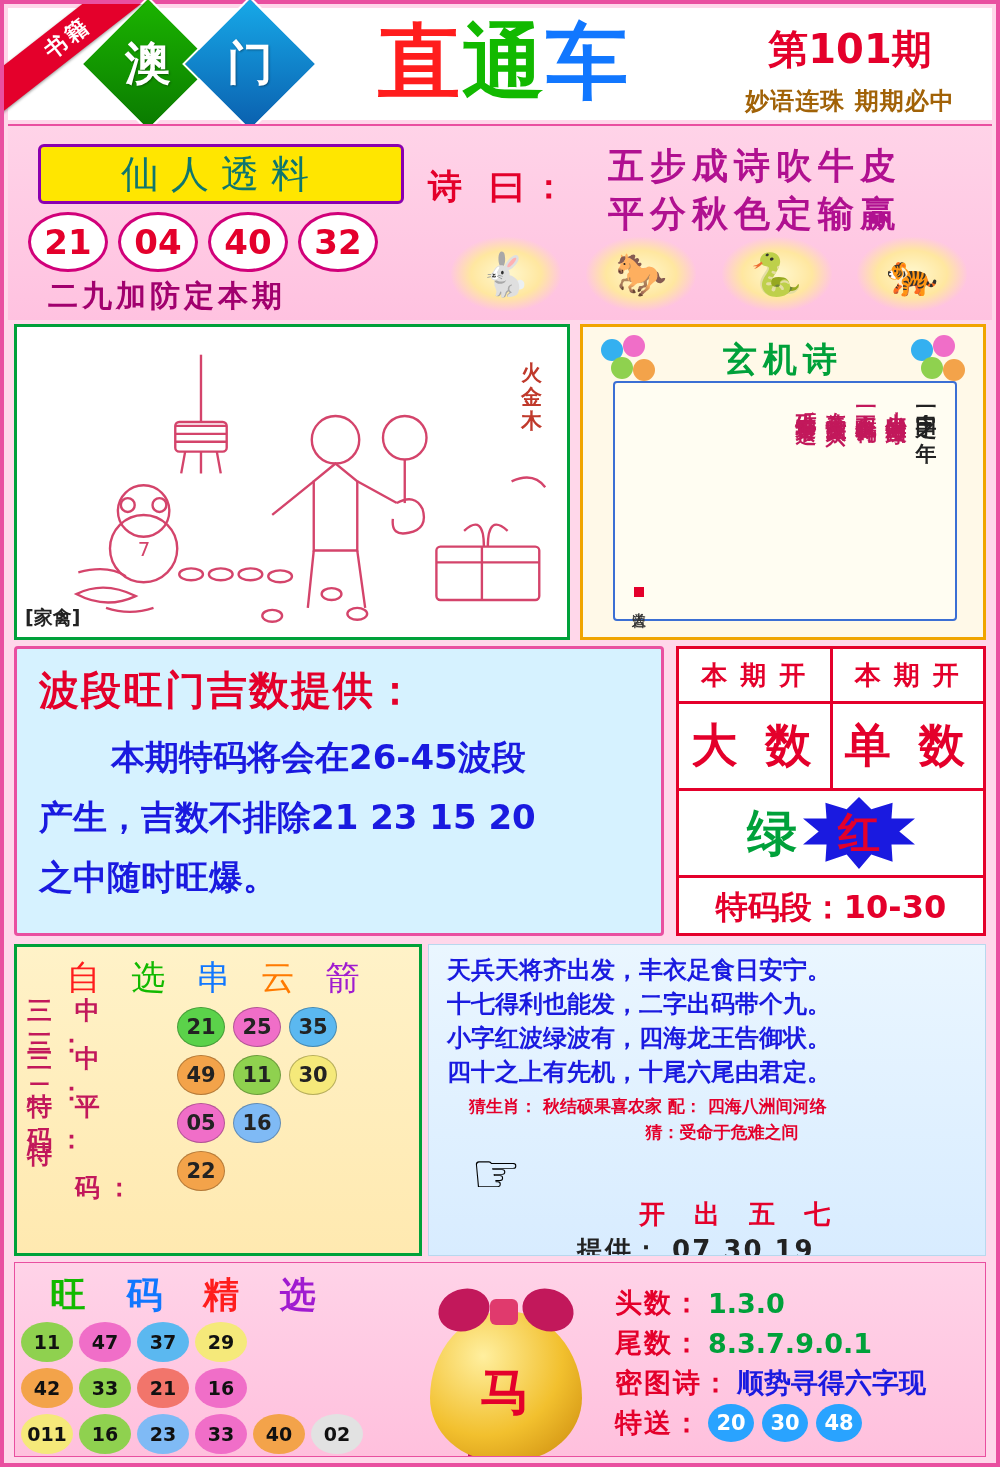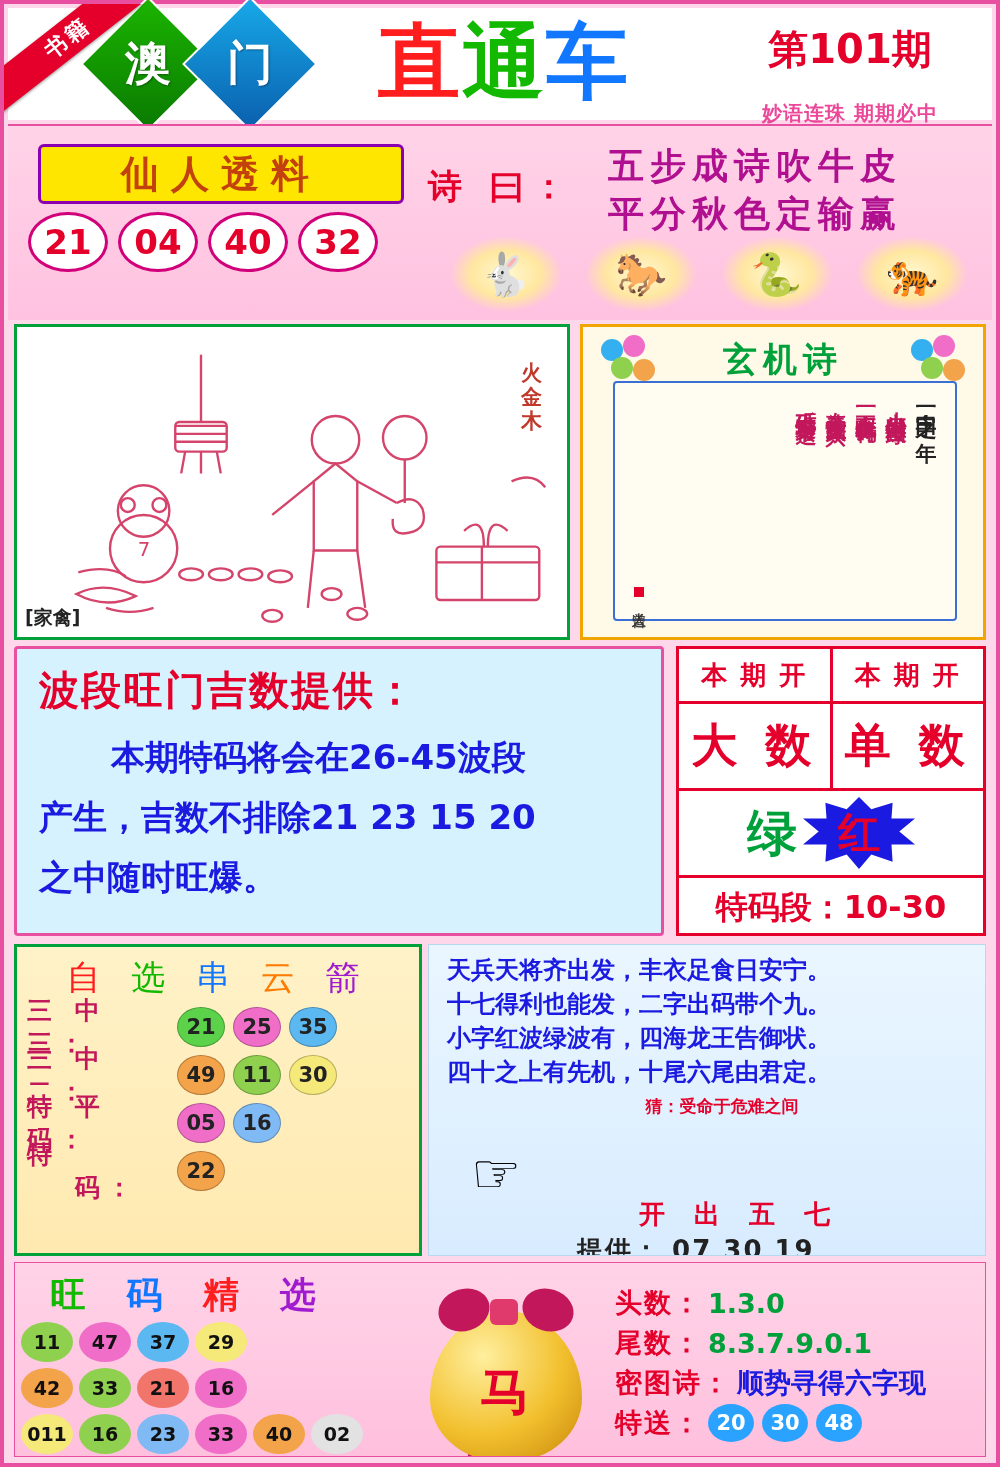--- a/index.html
+++ b/index.html
@@ -53,34 +53,34 @@
   .bigtitle span{display:inline-block;}
   .c-red{color:#ff1d1d;}
   .c-org{color:#ff7a00;}
   .c-grn{color:#12b900;}
   .c-blu{color:#1177ff;}
   .c-pur{color:#a01bd0;}
   .issue{
     position:absolute;right:22px;top:14px;width:240px;text-align:center;
   }
   .issue .num{color:#e4002b;font-size:40px;font-weight:bold;}
-  .issue .slog{color:#ec4899;font-size:20px;font-weight:bold;margin-top:23px;letter-spacing:1px;}
+  .issue .slog{color:#a16207;font-size:24px;font-weight:bold;margin-top:8px;letter-spacing:1px;}
 
   
   .band2{
     position:absolute;left:4px;top:120px;right:4px;height:194px;
     background:linear-gradient(180deg,#ffd3e8,#ffc2e0);
     border-top:2px solid #e94fa0;
   }
   .xrtl{
     position:absolute;left:30px;top:18px;width:360px;height:54px;
     background:#ffe600;border:3px solid #8a00b0;border-radius:6px;
     display:flex;align-items:center;justify-content:center;
   }
-  .xrtl span{font-size:38px;font-weight:bold;color:#c2410c;letter-spacing:12px;}
+  .xrtl span{font-size:38px;font-weight:normal;color:#0f766e;letter-spacing:12px;}
   .nums{position:absolute;left:20px;top:86px;display:flex;}
   .nball{
     width:74px;height:54px;border-radius:50%;border:3px solid #d1007a;background:#fff;
     margin-right:10px;display:flex;align-items:center;justify-content:center;
     font-size:34px;font-weight:bold;color:#e4002b;
   }
   .subline{
     position:absolute;left:40px;top:150px;font-size:30px;font-weight:bold;color:#a1006e;letter-spacing:4px;
   }
   .poem-label{
@@ -241,20 +241,21 @@
   <div class="band2">
     <div class="xrtl">
         <span>仙人透料</span>
       </div>
     <div class="nums">
       <div class="nball">21</div>
       <div class="nball">04</div>
       <div class="nball">40</div>
       <div class="nball">32</div>
     </div>
+    <div class="subline">二九加防定本期</div>
     <div class="poem-label">诗 曰：</div>
     <div class="poem">
       <div>五步成诗吹牛皮</div>
       <div>平分秋色定输赢</div>
     </div>
     <div class="zodiacs">
       <div class="zod">
           <span>🐇</span>
         </div>
       <div class="zod">
@@ -401,20 +402,21 @@
   </div>
 
   <div class="verse">
     <div class="v-lines">
       <div>天兵天将齐出发，丰衣足食日安宁。</div>
       <div>十七得利也能发，二字出码带个九。</div>
       <div>小字红波绿波有，四海龙王告御状。</div>
       <div>四十之上有先机，十尾六尾由君定。</div>
     </div>
     <div class="v-small">
+      <div>猜生肖：  秋结硕果喜农家      配：  四海八洲间河络</div>
       <div style="text-align:center">猜：受命于危难之间</div>
     </div>
     <div class="fist">☞</div>
     <div class="v-open">开 出 五 七</div>
     <div class="v-give">提供： 07   30  19</div>
   </div>
 
   <div class="bottom">
     <div class="wm-title">
       <span class="c-grn">旺</span>

